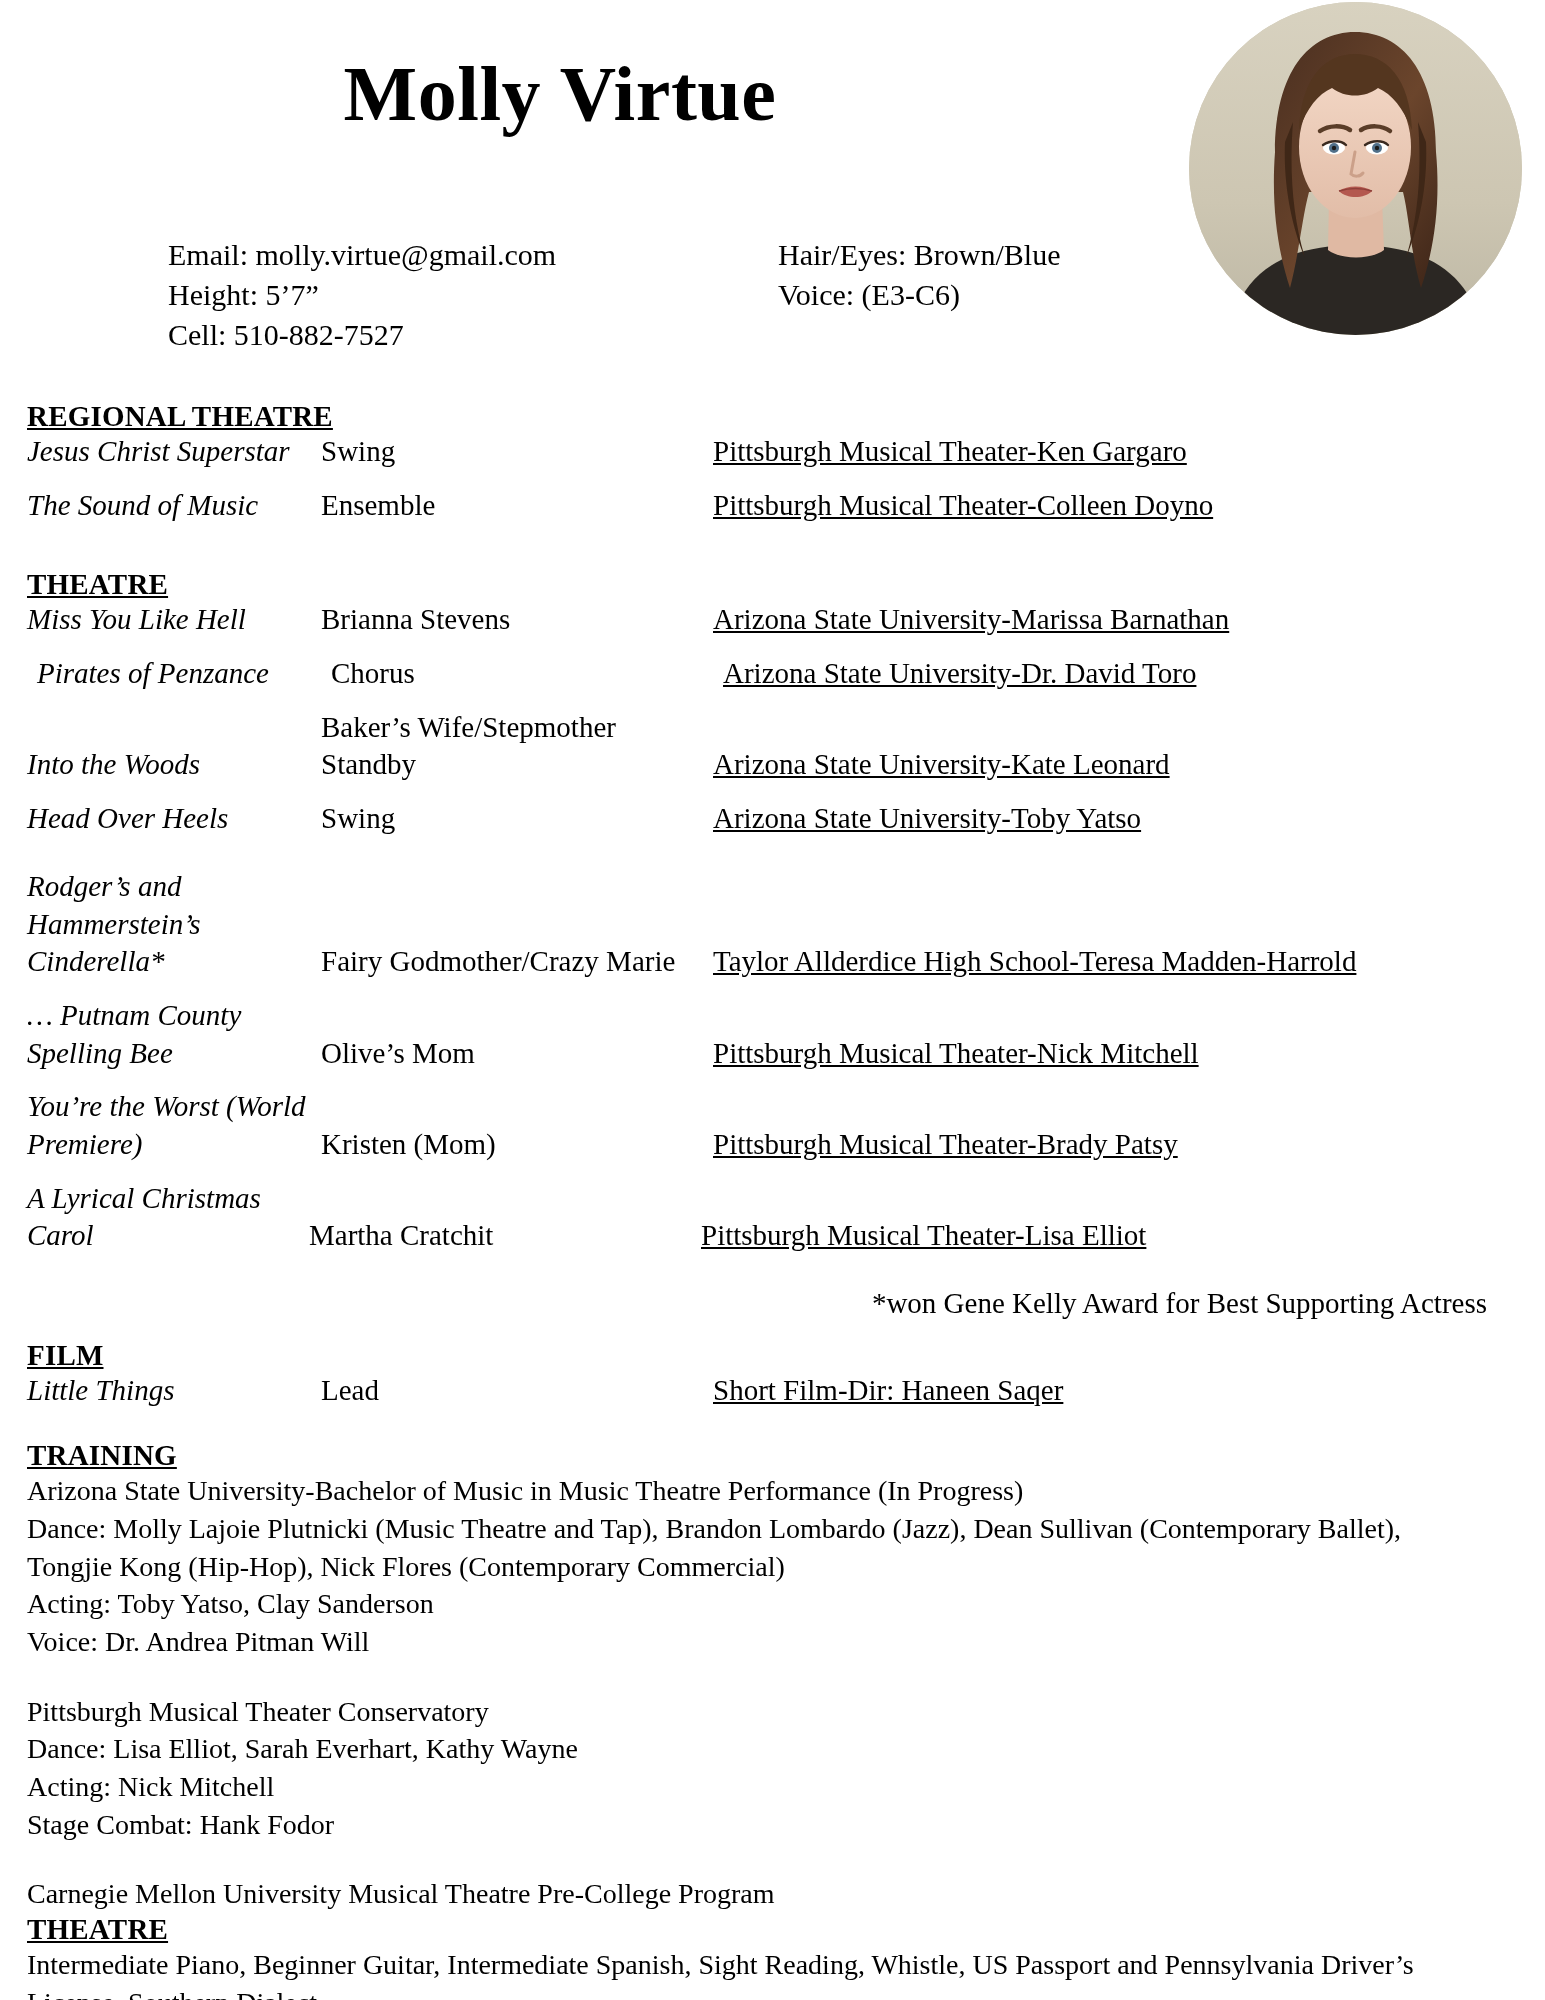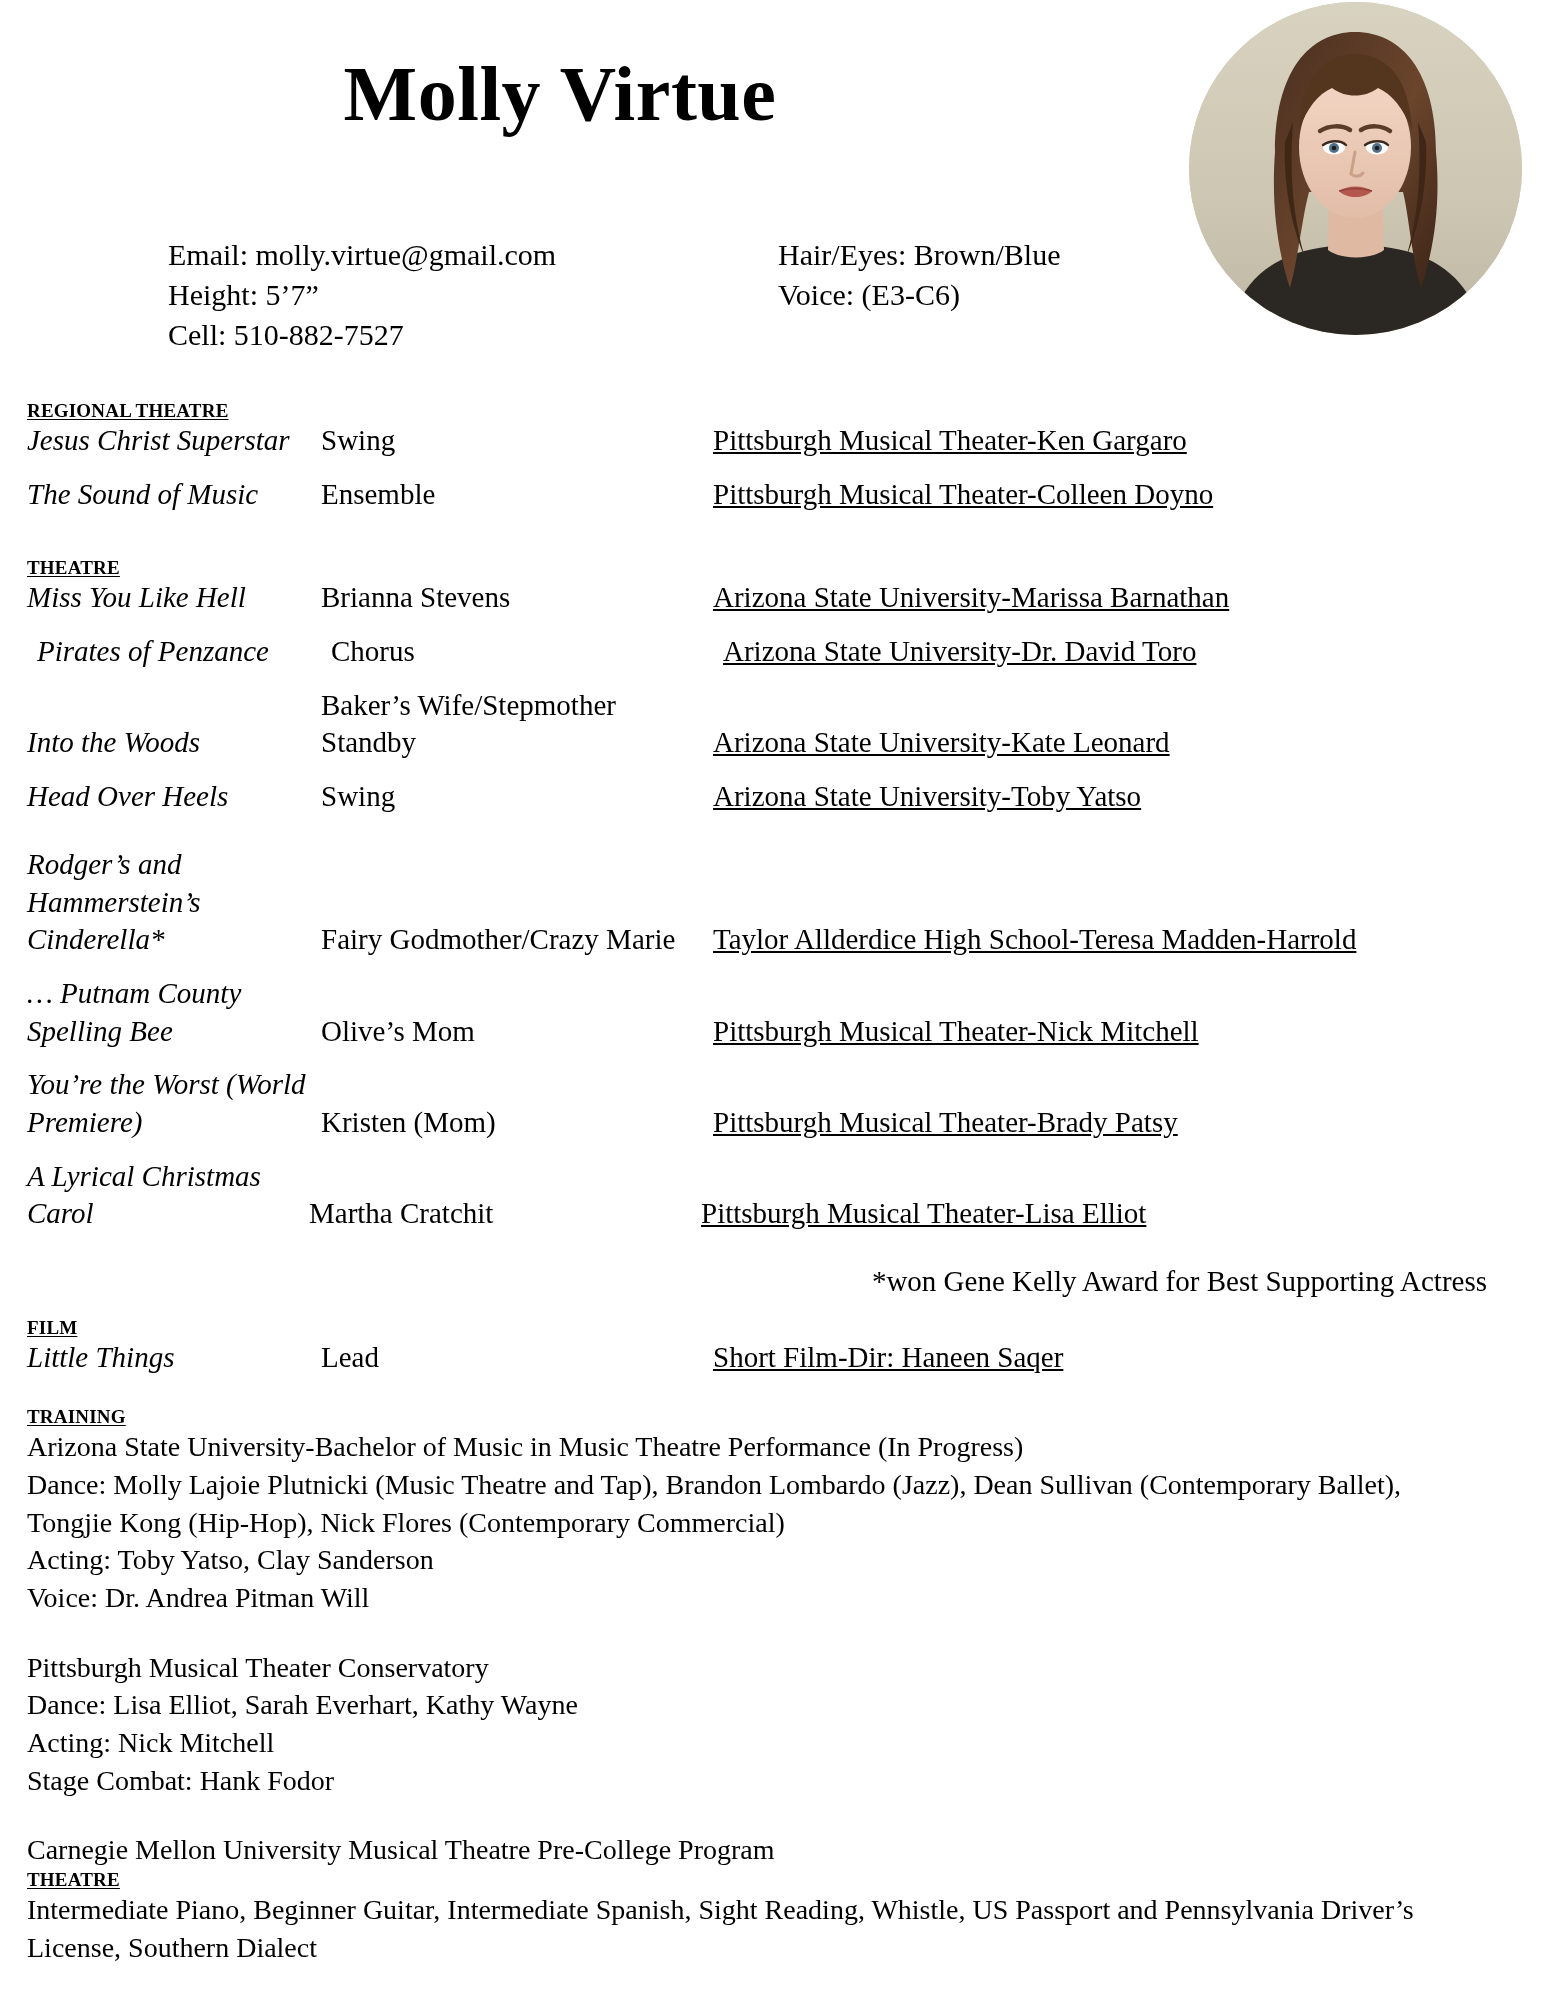--- a/index.html
+++ b/index.html
@@ -59,21 +59,21 @@
   .contact-right { width: 330px; }
 
   
   .body-area {
     position: absolute;
     left: 27px;
     top: 400px;
     width: 1460px;
   }
   .section-head {
-    font-size: 19px;
+    font-size: 29px;
     font-weight: bold;
     text-decoration: underline;
     text-underline-offset: 2px;
     letter-spacing: 0.2px;
     margin: 0;
   }
   .credits { width: 100%; }
   .credit-row {
     display: flex;
     align-items: flex-end;

